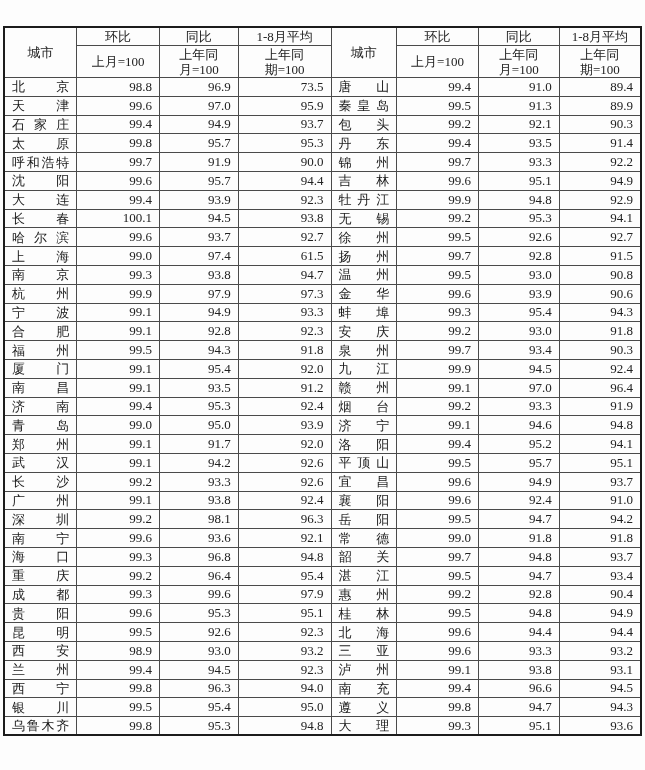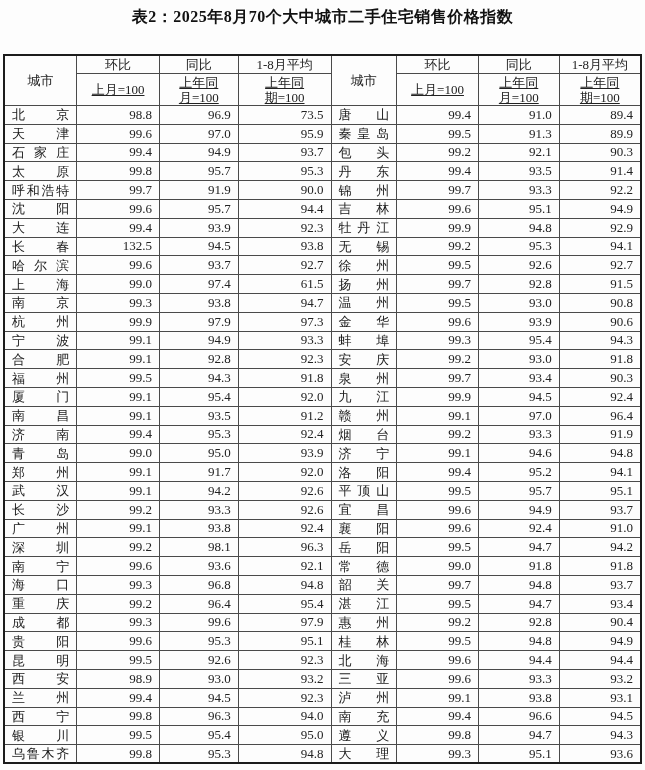--- a/index.html
+++ b/index.html
@@ -29,21 +29,21 @@
   }
   .price-table th, .price-table td {
     border: 1px solid #4a4a4a;
     padding: 0;
     font-weight: normal;
     font-size: 13px;
     overflow: hidden;
   }
   thead th { text-align: center; vertical-align: middle; color: #222; }
   tr.hdr-top th { height: 17px; line-height: 17px; }
-  tr.hdr-sub th { height: 31px; white-space: pre-line; line-height: 15px; text-decoration: underline; }
+  tr.hdr-sub th { height: 31px; white-space: pre-line; line-height: 15px; }
   th.city-hdr { vertical-align: middle; }
   tbody tr { height: 18.8px; }
   td.city-cell { vertical-align: middle; }
   .city {
     display: flex;
     justify-content: space-between;
     padding: 0 7px;
     line-height: 1;
   }
   .city span { display: inline-block; }
@@ -51,21 +51,20 @@
     text-align: right;
     padding-right: 7px;
     vertical-align: middle;
     color: #222;
   }
 </style>
 </head>
 <body>
 
 <div class="page">
-  <h1 class="title">表2：2025年8月70个大中城市二手住宅销售价格指数</h1>
 
   <table class="price-table">
     <colgroup>
       <col style="width:72px">
         <col style="width:82px">
         <col style="width:78px">
         <col style="width:92px">
       <col style="width:65px">
         <col style="width:81px">
         <col style="width:80px">
@@ -241,21 +240,21 @@
           <td class="num">94.8</td>
           <td class="num">92.9</td>
         </tr>
         <tr>
           <td class="city-cell">
             <div class="city">
               <span>长</span>
               <span>春</span>
             </div>
           </td>
-          <td class="num">132.5</td>
+          <td class="num">100.1</td>
           <td class="num">94.5</td>
           <td class="num">93.8</td>
           <td class="city-cell">
             <div class="city">
               <span>无</span>
               <span>锡</span>
             </div>
           </td>
           <td class="num">99.2</td>
           <td class="num">95.3</td>

